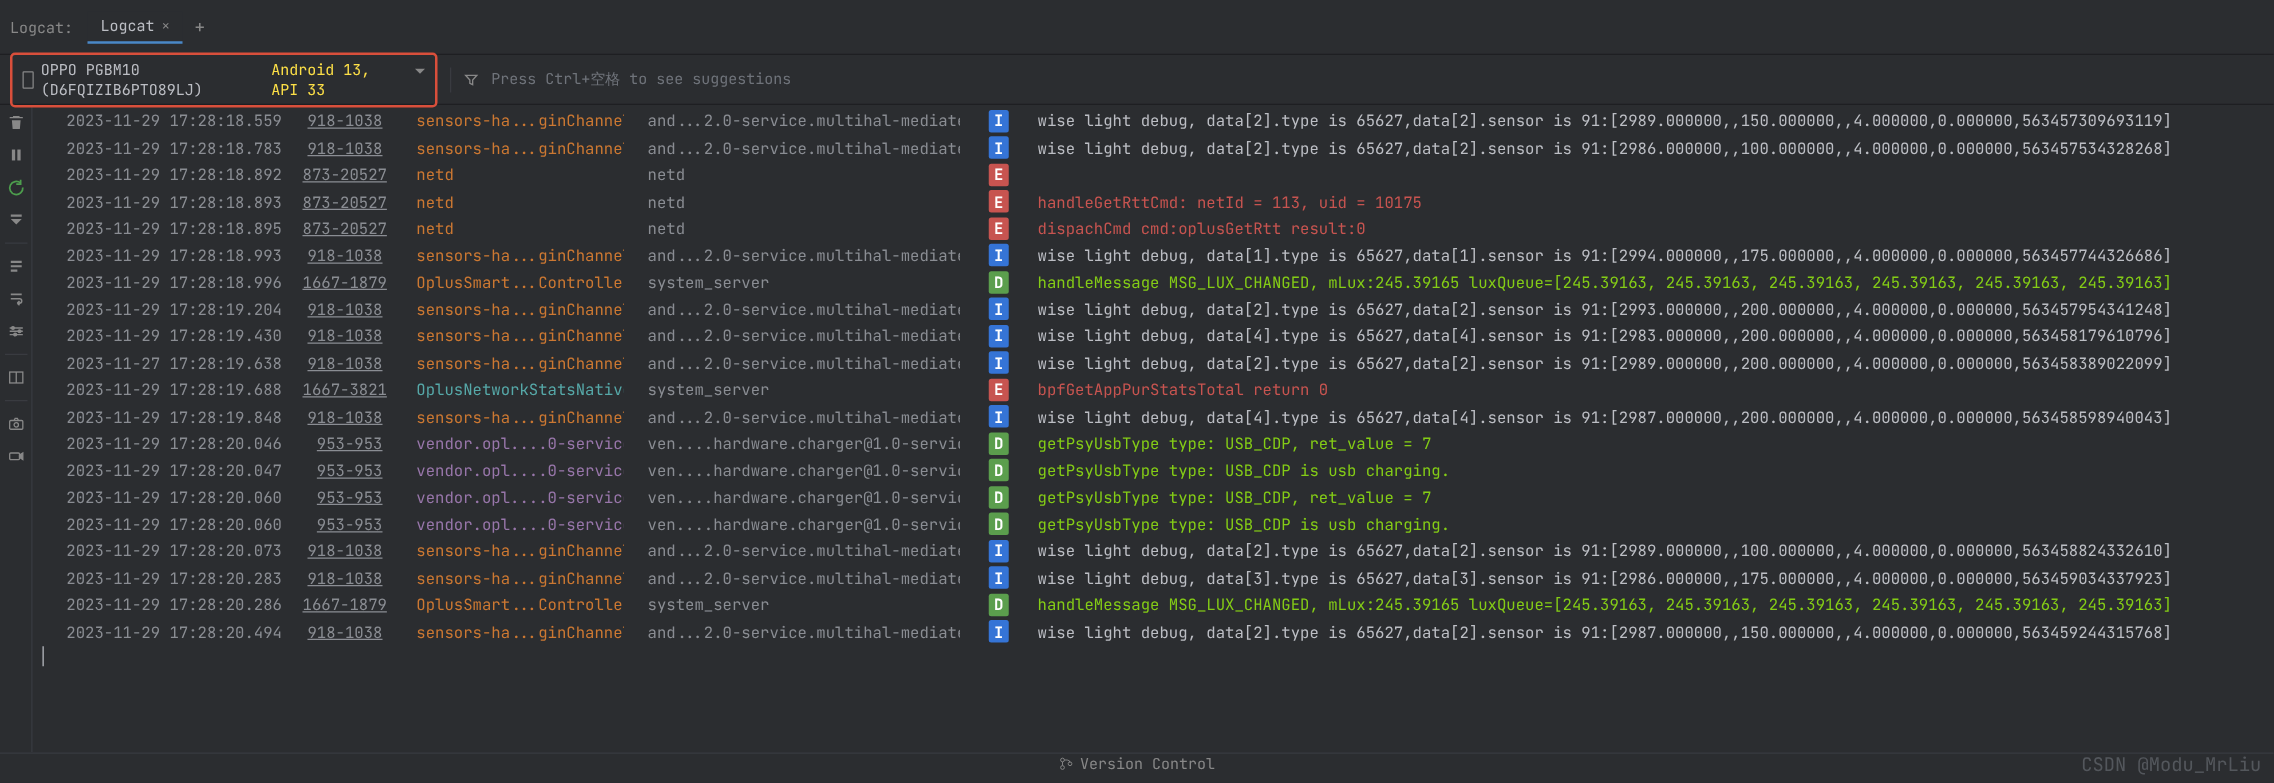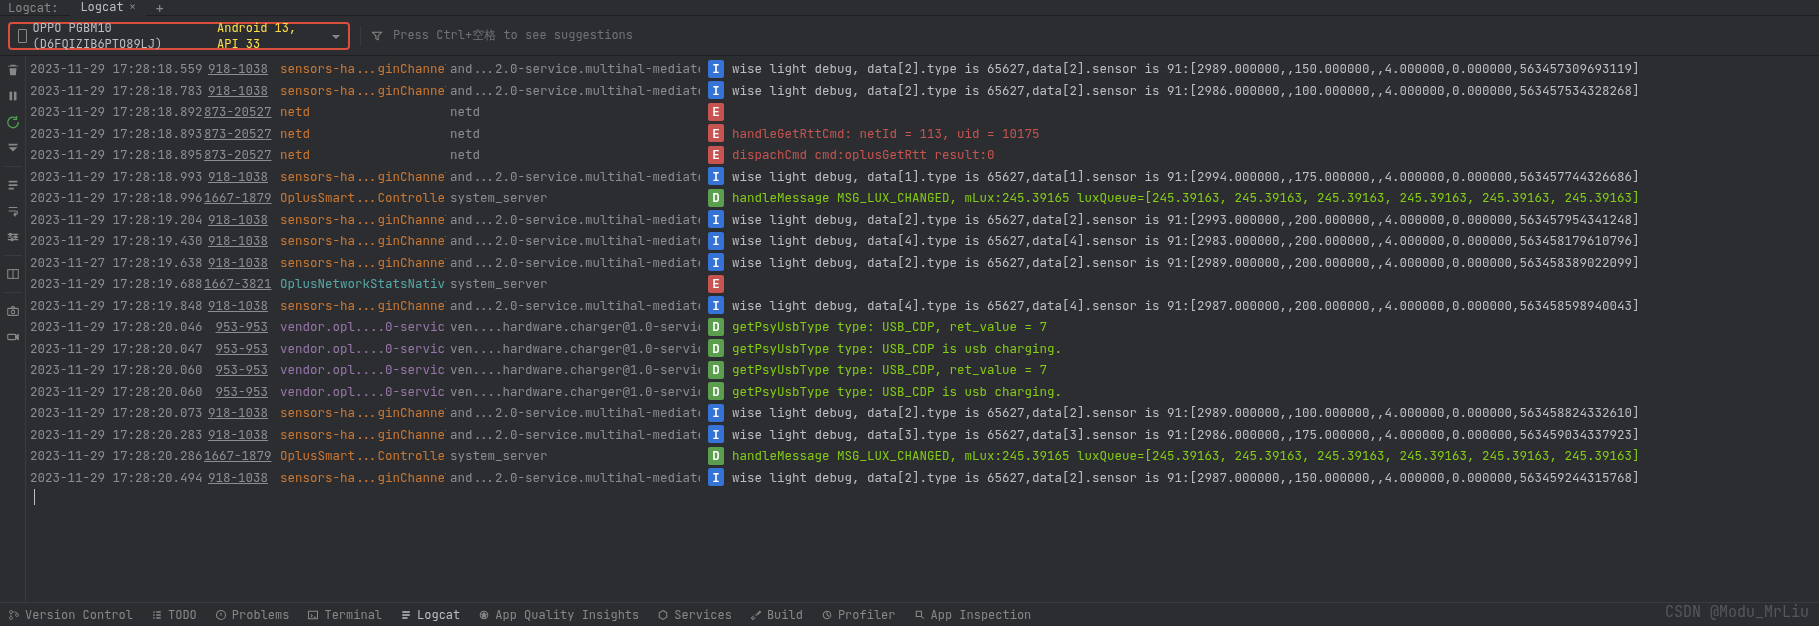--- a/index.html
+++ b/index.html
@@ -12,21 +12,21 @@
   height:626px;
   overflow:hidden;
   display:flex;
   flex-direction:column;
 }
 .tabs-bar {
   display:flex;
   align-items:center;
   background:#2b2d30;
   border-bottom:1px solid #1e1f22;
-  height:16px;
+  height:44px;
   padding-left:8px;
 }
 .tabs-label { color:#888; margin-right:12px; }
 .tab {
   padding:4px 10px;
   color:#bcbec4;
   border-bottom:2px solid #4a88c7;
   background:#2b2d30;
   display:flex;
   align-items:center;
@@ -46,21 +46,21 @@
 }
 .device-selector {
   border:2px solid #d94f3b;
   border-radius:4px;
   padding:3px 24px 3px 8px;
   display:flex;
   align-items:center;
   gap:6px;
   color:#bcbec4;
   width:342px;
-  height:28px;
+  height:44px;
   position:relative;
   cursor:pointer;
 }
 .device-selector .phone-icon {
   width:10px; height:14px;
   border:1px solid #888; border-radius:1px;
 }
 .device-selector .device-text { color:#bcbec4; }
 .device-selector .api-text { color:#fde047; margin-left:auto;}
 .device-selector .caret {
@@ -102,22 +102,23 @@
   flex:1;
   overflow:auto;
   padding:2px 0 2px 4px;
   line-height:21.5px;
 }
 .log-line {
   display:flex;
   align-items:center;
   white-space:nowrap;
   font-size:12.5px;
-  gap:4px;
+  gap:19px;
   height:21.5px;
+  margin-left:23px;
 }
 .col-time { color:#8a8d93; width:170px; }
 .col-pid  { color:#8a8d93; width:72px; text-align:right; padding-right:8px;text-decoration:underline;}
 .col-tag  { width:166px; overflow:hidden; text-overflow:clip;}
 .col-pkg  { color:#8a8d93; width:250px; overflow:hidden;}
 .lvl-badge {
   width:16px; height:18px;
   border-radius:2px;
   display:inline-flex;
   align-items:center;
@@ -148,20 +149,21 @@
 .bottom-bar {
   height:24px;
   background:#2b2d30;
   border-top:1px solid #393b40;
   display:flex;
   align-items:center;
   padding:0 8px;
   gap:18px;
   color:#888;
   font-size:12px;
+  flex-direction:column;
 }
 .b-item { display:flex; align-items:center; gap:5px; cursor:pointer; }
 .b-item.active { color:#bcbec4; }
 .b-item svg { width:12px; height:12px; }
 .watermark {
   position:absolute;
   right:10px; bottom:4px;
   color:#6f737a;
   opacity:.6;
   font-size:15px;
@@ -340,20 +342,21 @@
         <span class="col-pkg">and...2.0-service.multihal-mediatek</span>
         <span class="lvl-badge lvl-I">I</span>
         <span class="col-msg c-msg-white">wise light debug, data[2].type is 65627,data[2].sensor is 91:[2989.000000,,200.000000,,4.000000,0.000000,563458389022099]</span>
       </div>
       <div class="log-line">
         <span class="col-time">2023-11-29 17:28:19.688</span>
         <span class="col-pid">1667-3821</span>
         <span class="col-tag c-tag-cyan">OplusNetworkStatsNative</span>
         <span class="col-pkg">system_server</span>
         <span class="lvl-badge lvl-E">E</span>
+        <span class="col-msg c-msg-red">bpfGetAppPurStatsTotal return 0</span>
       </div>
       <div class="log-line">
         <span class="col-time">2023-11-29 17:28:19.848</span>
         <span class="col-pid">918-1038</span>
         <span class="col-tag c-tag-orange">sensors-ha...ginChannel</span>
         <span class="col-pkg">and...2.0-service.multihal-mediatek</span>
         <span class="lvl-badge lvl-I">I</span>
         <span class="col-msg c-msg-white">wise light debug, data[4].type is 65627,data[4].sensor is 91:[2987.000000,,200.000000,,4.000000,0.000000,563458598940043]</span>
       </div>
       <div class="log-line">

